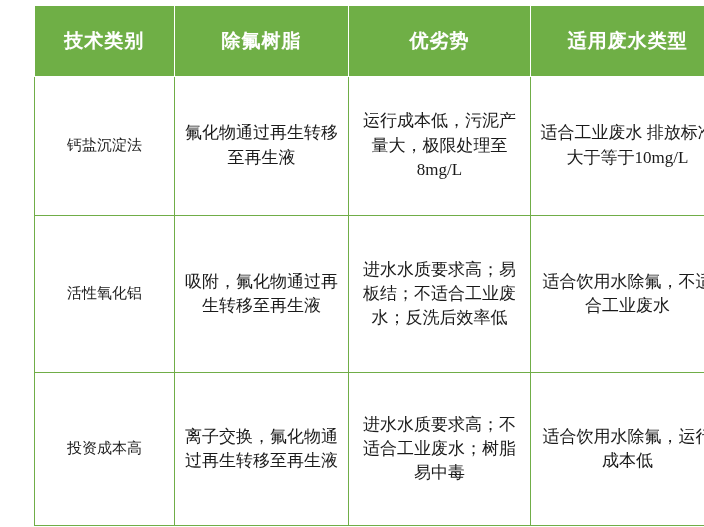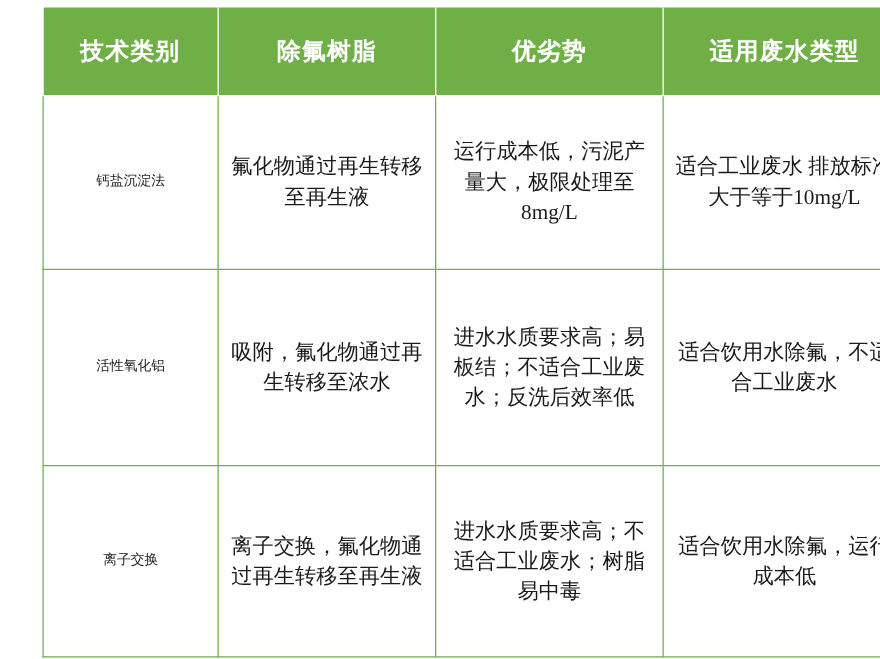--- a/index.html
+++ b/index.html
@@ -74,21 +74,21 @@
     background: #ffffff;
     word-break: break-word;
   }
 
   tbody tr.r1 td { height: 100px; }
   tbody tr.r2 td { height: 113px; }
   tbody tr.r3 td { height: 110px; }
   tbody tr.r4 td { height: 113px; }
 
   
-  tbody td.col-name { font-size: 11px; }
+  tbody td.col-name { font-size: 15px; }
 </style>
 </head>
 <body>
 
 <div id="page-root">
   <div class="table-wrap">
     <table class="tech-table">
       <colgroup>
         <col class="c1">
           <col class="c2">
@@ -105,26 +105,26 @@
       </thead>
       <tbody>
         <tr class="r1">
           <td class="col-name">钙盐沉淀法</td>
           <td>氟化物通过再生转移至再生液</td>
           <td>运行成本低，污泥产量大，极限处理至8mg/L</td>
           <td>适合工业废水 排放标准大于等于10mg/L</td>
         </tr>
         <tr class="r2">
           <td class="col-name">活性氧化铝</td>
-          <td>吸附，氟化物通过再生转移至浓水</td>
+          <td>吸附，氟化物通过再生转移至再生液</td>
           <td>进水水质要求高；易板结；不适合工业废水；反洗后效率低</td>
           <td>适合饮用水除氟，不适合工业废水</td>
         </tr>
         <tr class="r3">
-          <td class="col-name">离子交换</td>
+          <td class="col-name">投资成本高</td>
           <td>离子交换，氟化物通过再生转移至再生液</td>
           <td>进水水质要求高；不适合工业废水；树脂易中毒</td>
           <td>适合饮用水除氟，运行成本低</td>
         </tr>
       </tbody>
     </table>
   </div>
 </div>
 
 </body></html>

